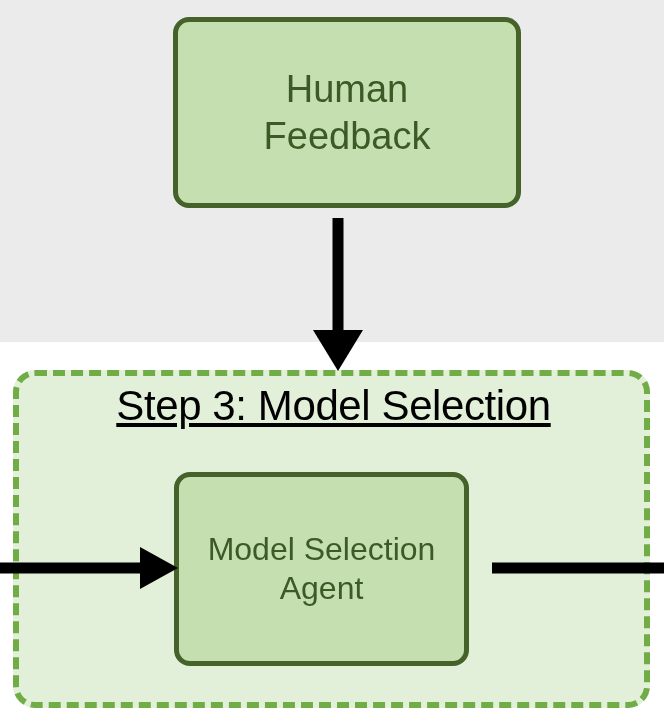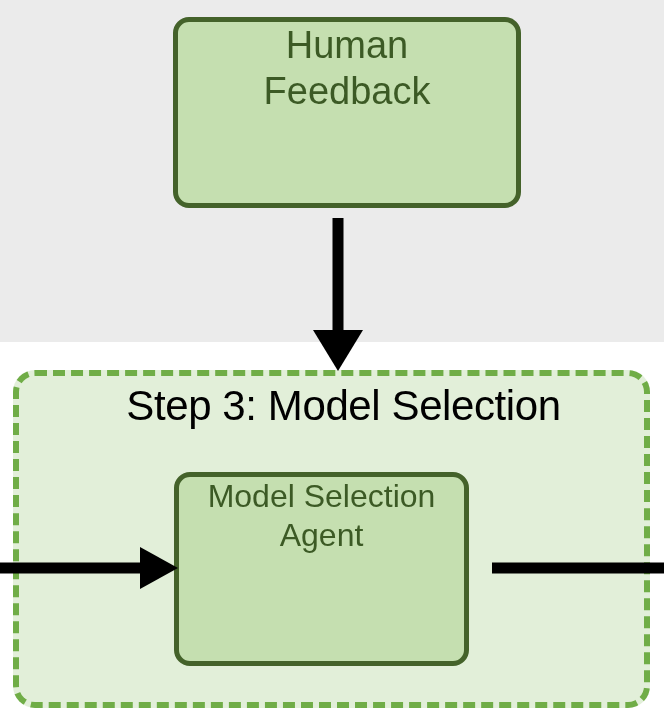--- a/index.html
+++ b/index.html
@@ -27,21 +27,21 @@
   }
 
   
   .proc-box {
     position: absolute;
     box-sizing: border-box;
     background: #c5dfb0;
     border: 5px solid #44622a;
     border-radius: 16px;
     display: flex;
-    align-items: flex-start;
+    align-items: center;
     justify-content: center;
     text-align: center;
   }
   .proc-label {
     color: #3c5a25;
     line-height: 1.22;
     white-space: pre-line;
   }
 
   
@@ -73,28 +73,29 @@
     left: 13px;
     top: 370px;
     width: 637px;
     height: 338px;
     background: #e2efd9;
     border: 6px dashed #70ad47;
     border-radius: 22px;
   }
   .step-title {
     position: absolute;
-    left: 12px;
+    left: 2px;
     top: 6px;
     width: 100%;
     text-align: center;
     color: #000000;
     font-size: 42px;
     letter-spacing: -0.4px;
     white-space: nowrap;
+    text-decoration: underline;
   }
 
   
   .arrow-layer {
     position: absolute;
     left: 0;
     top: 0;
     width: 664px;
     height: 724px;
     pointer-events: none;

